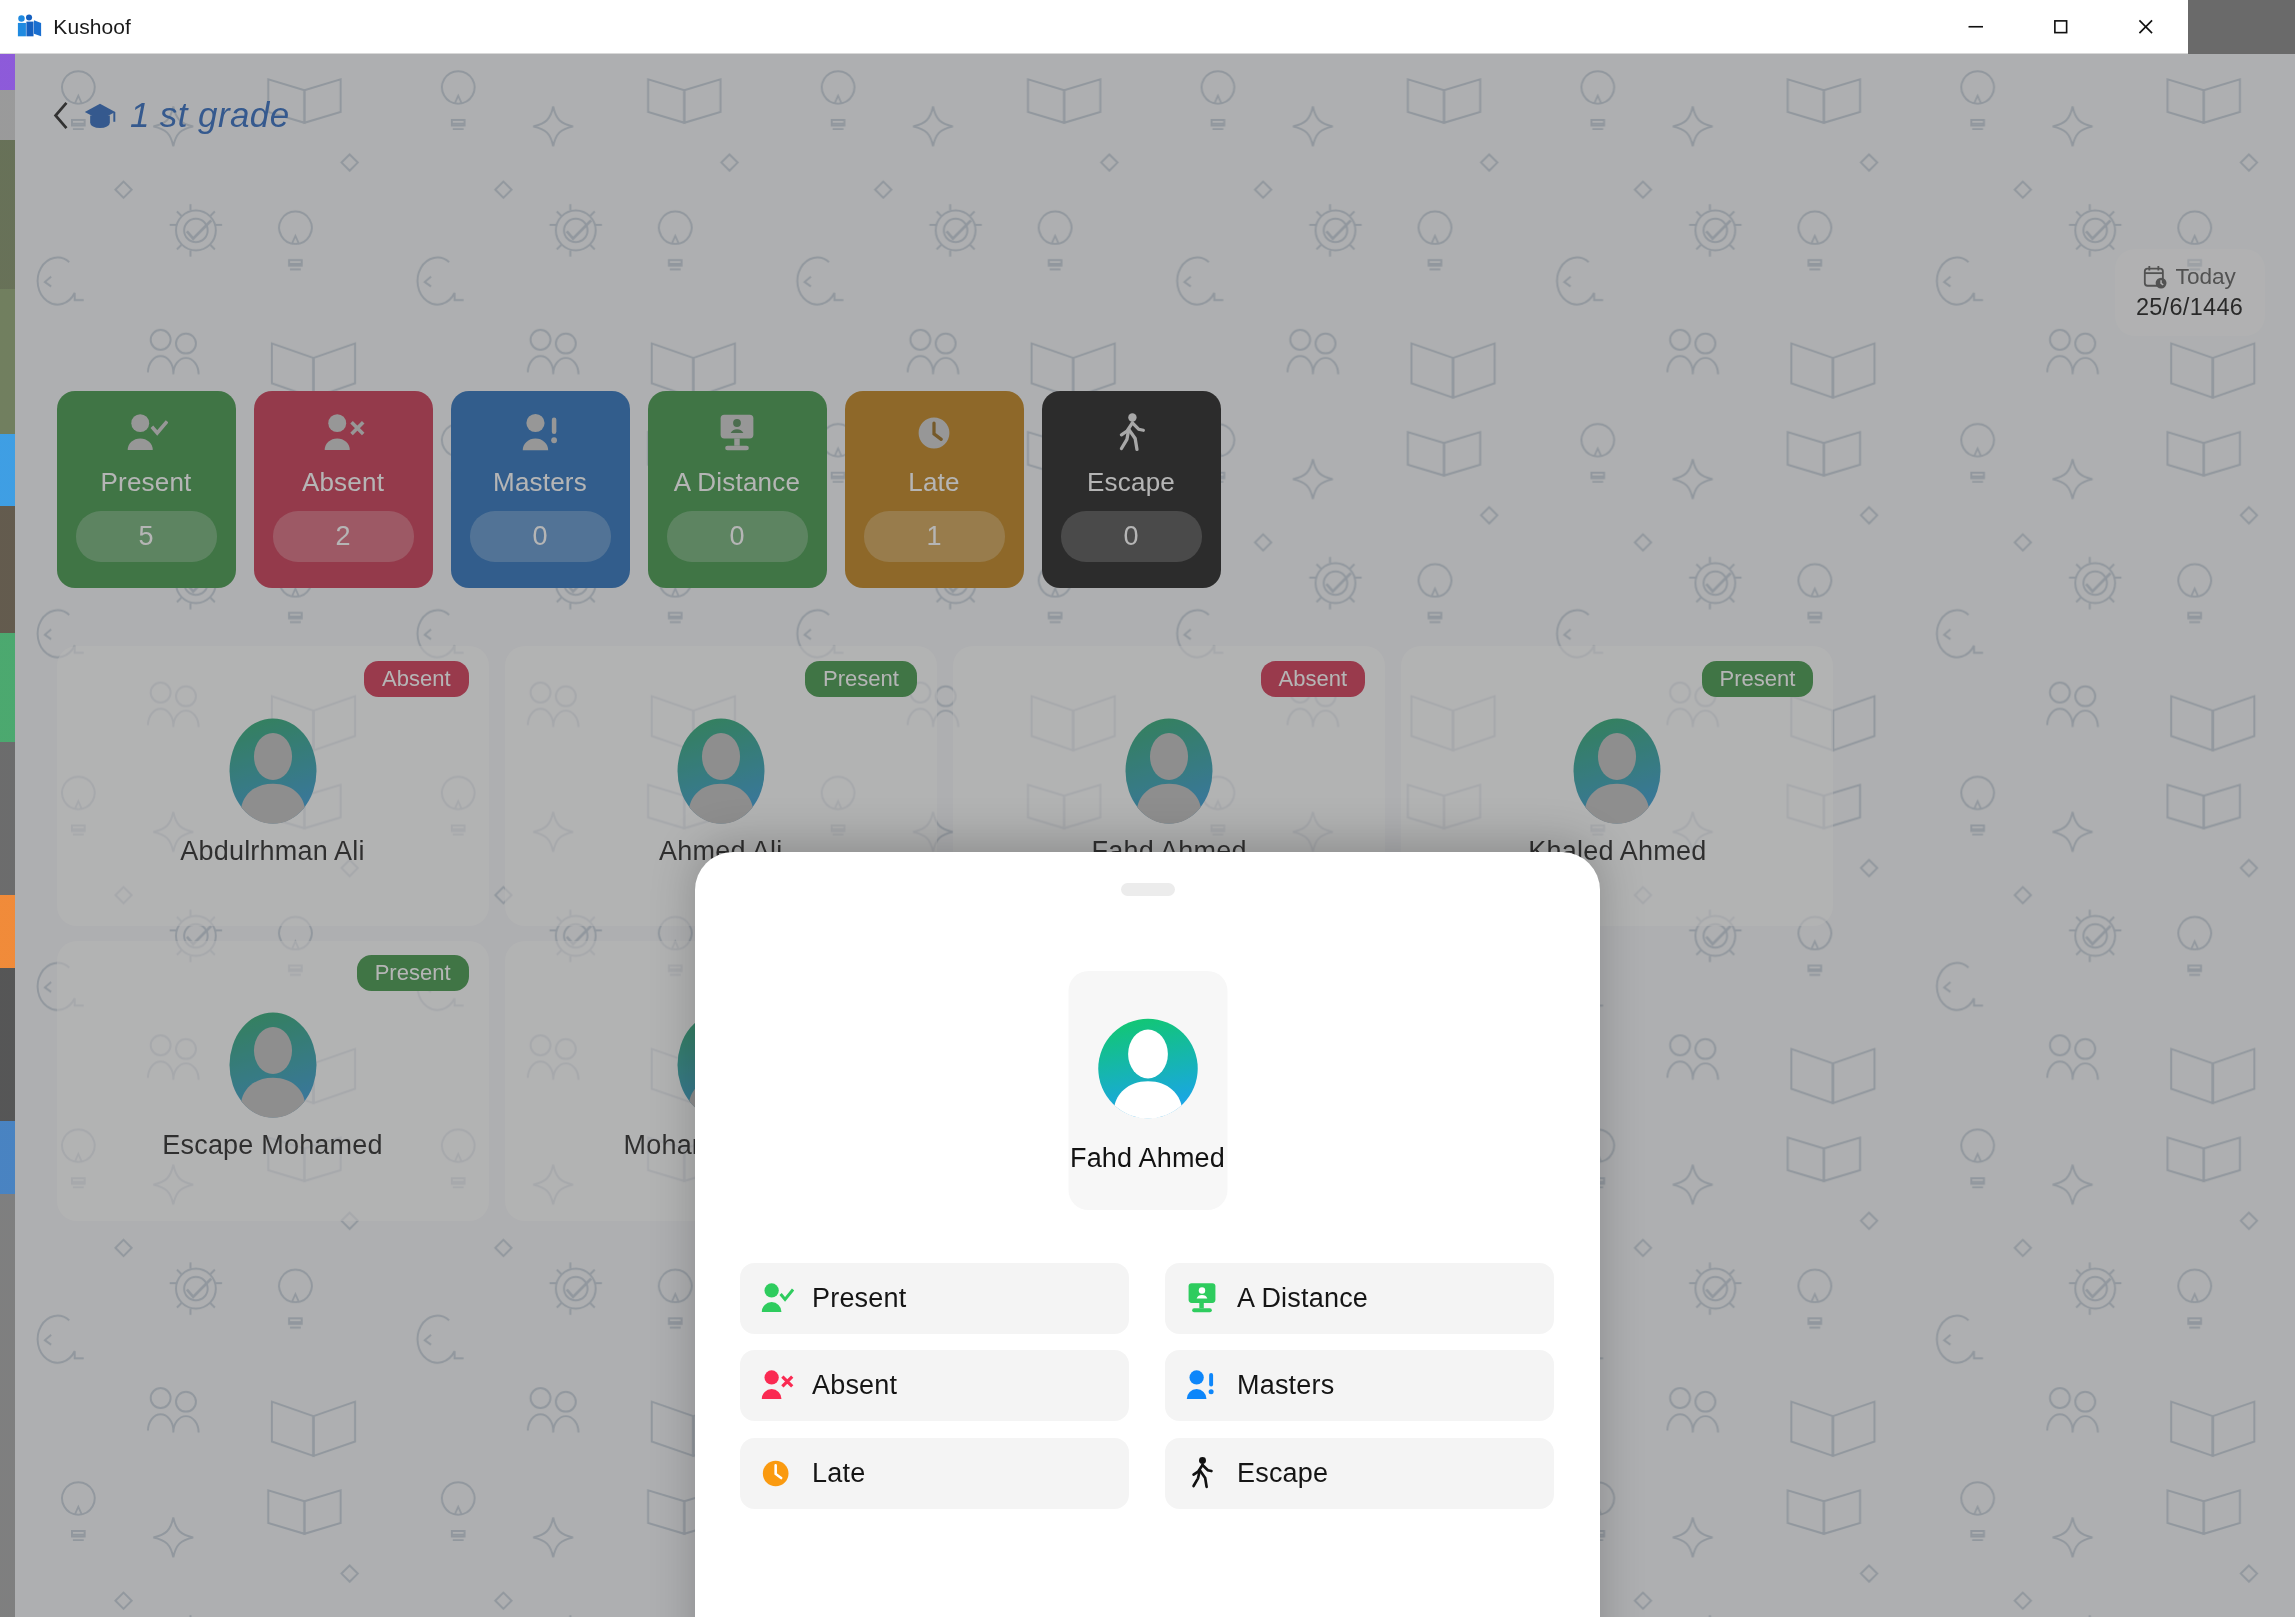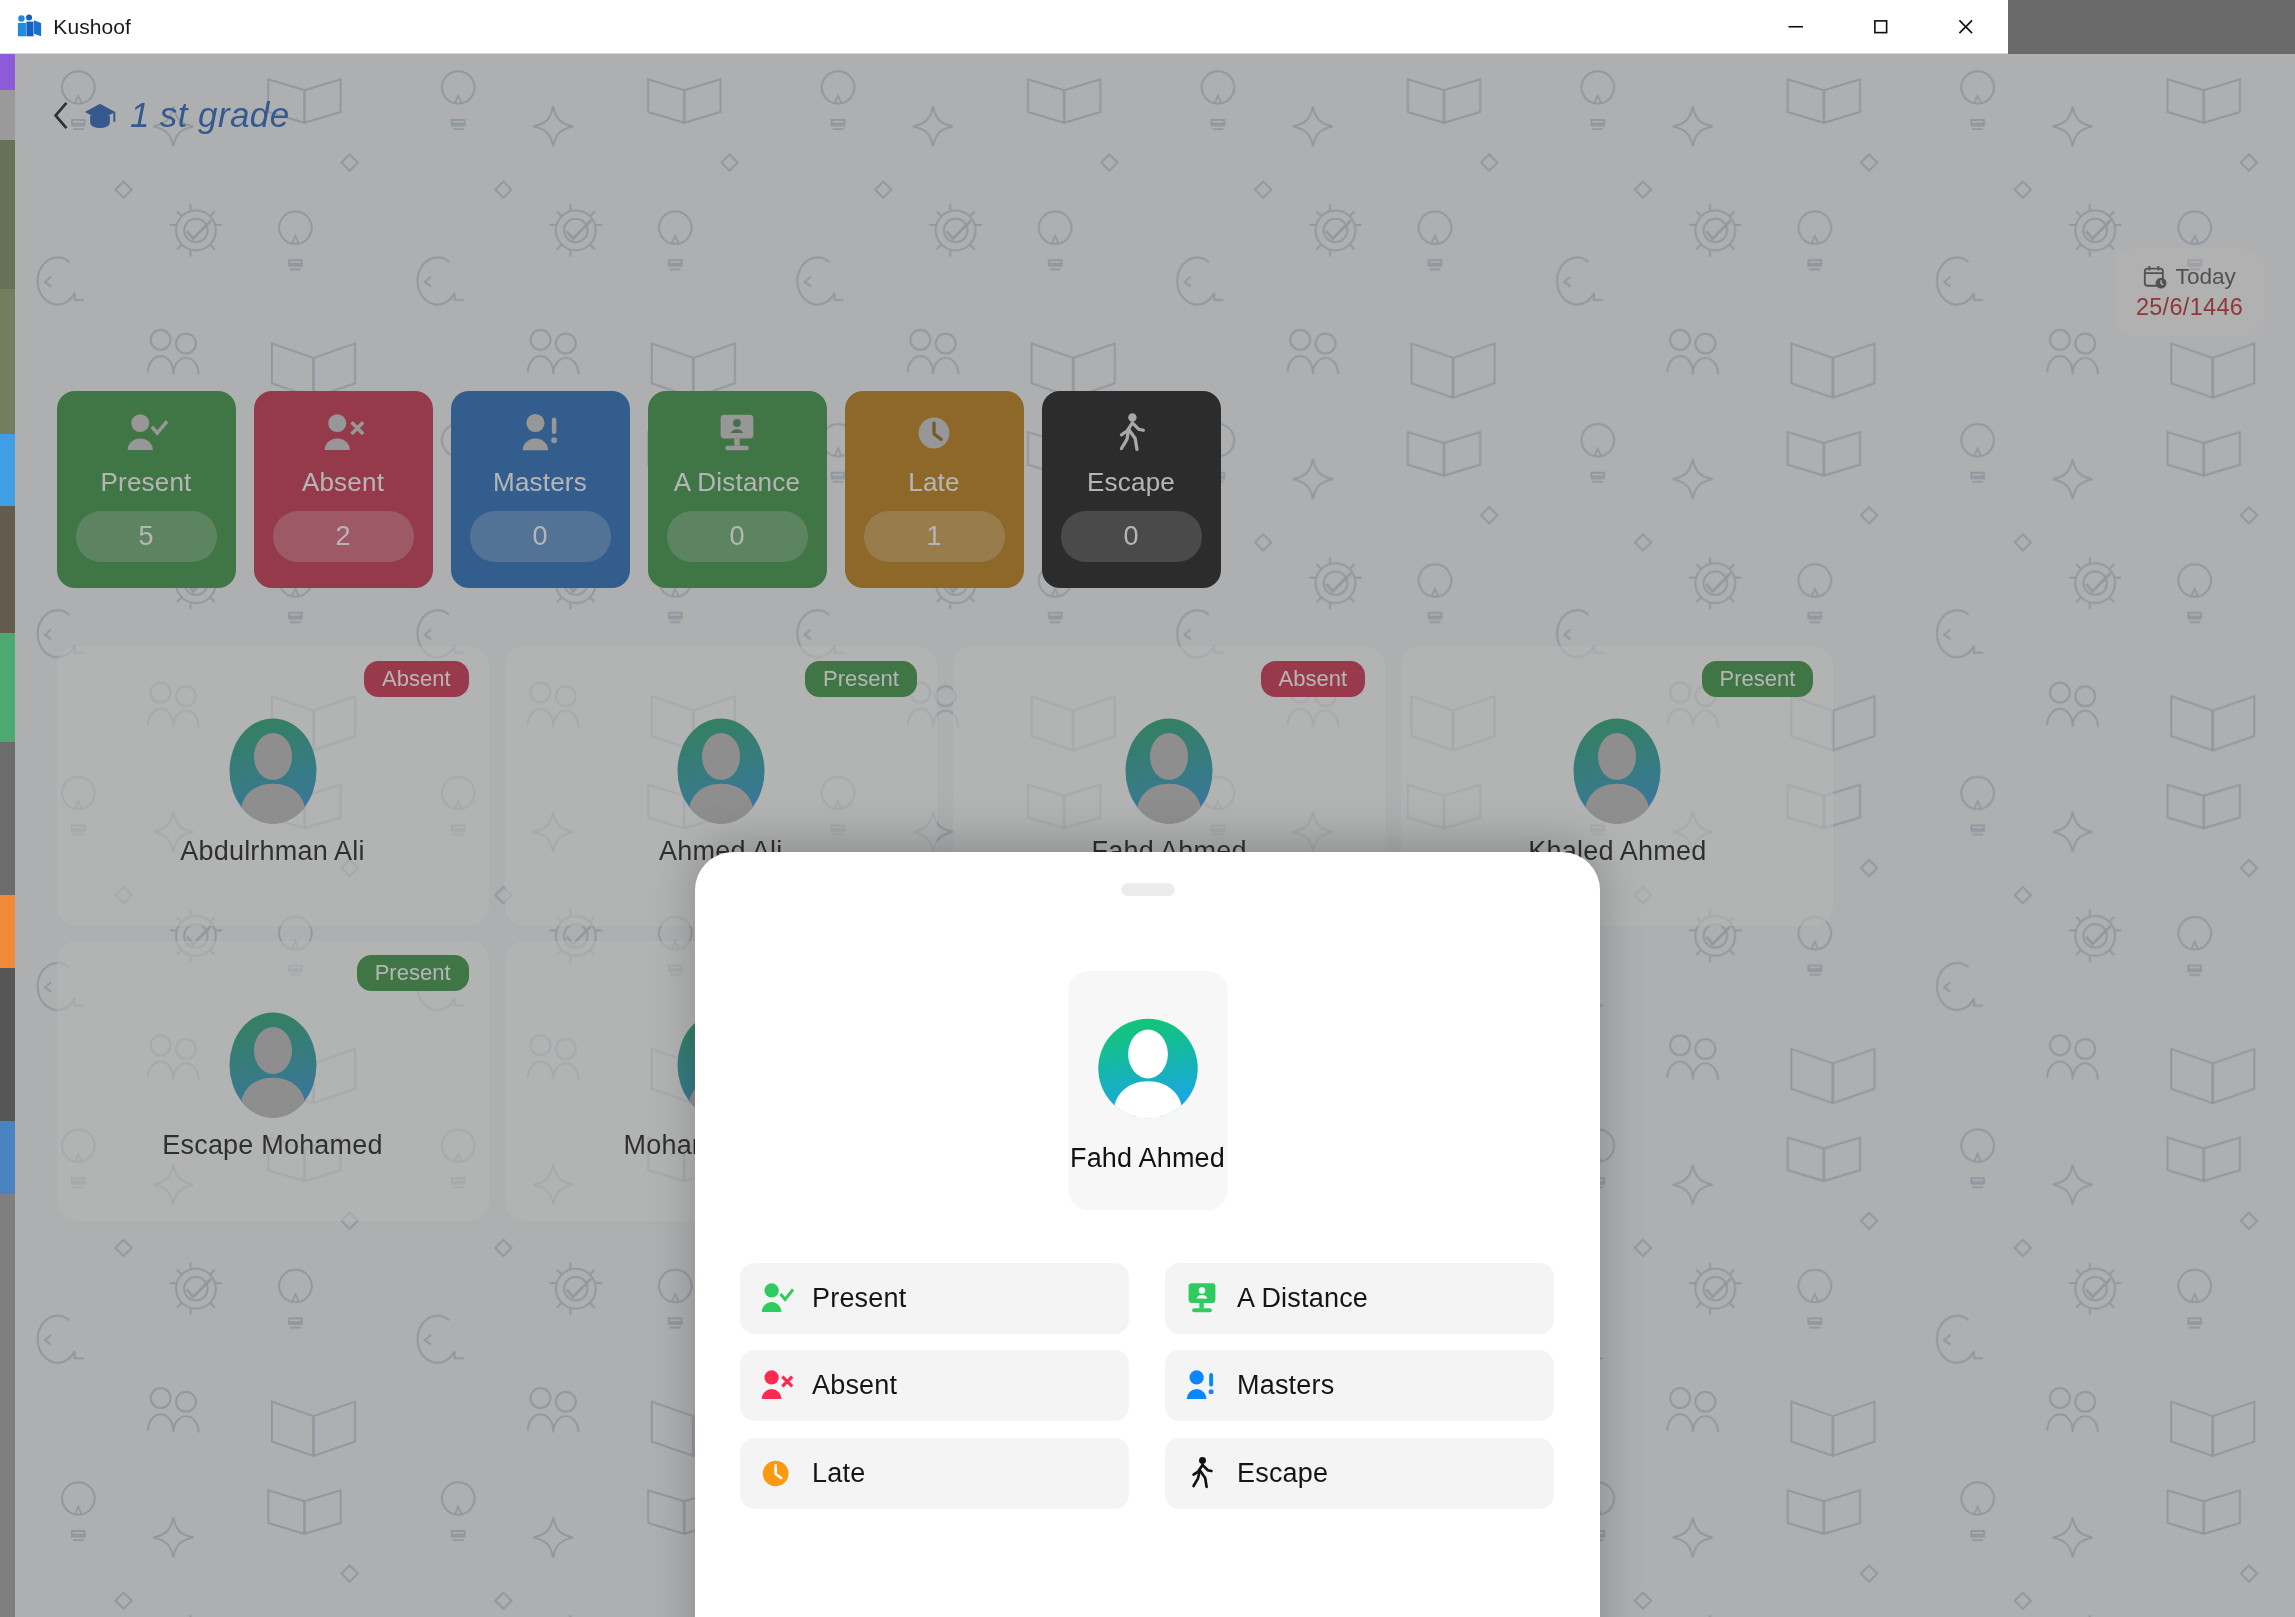--- a/index.html
+++ b/index.html
@@ -9,21 +9,21 @@
     height: 1617px;
     overflow: hidden;
     font-family: "Liberation Sans", sans-serif;
     background: #6a6a6a;
   }
 
   
   #titlebar {
     position: absolute;
     top: 0; left: 0;
-    width: 2008px; height: 54px;
+    width: 2188px; height: 54px;
     background: #ffffff;
     display: flex;
     align-items: center;
     border-bottom: 0.9px solid #d8d8d8;
     z-index: 60;
   }
   #app-logo {
     margin-left: 16.3px;
     width: 27px; height: 25px;
     position: relative;
@@ -157,21 +157,21 @@
     background: rgba(255,255,255,.32);
     border-radius: 20px;
     display: flex; flex-direction: column;
     align-items: center; justify-content: center;
     gap: 3.6px;
     z-index: 10;
   }
   #date-top { display: flex; align-items: center; gap: 8.1px; }
   #cal-icon { width: 24.4px; height: 24.4px; display:block; }
   #date-label { font-size: 22.6px; color: #4b4b4b; }
-  #date-value { font-size: 23.5px; color: #b91c1c; letter-spacing: 0.3px; }
+  #date-value { font-size: 23.5px; color: #000000; letter-spacing: 0.3px; }
 
   
   #status-row {
     position: absolute;
     left: 42px; top: 337px;
     display: flex;
     gap: 18px;
     z-index: 10;
   }
   .status-card {

